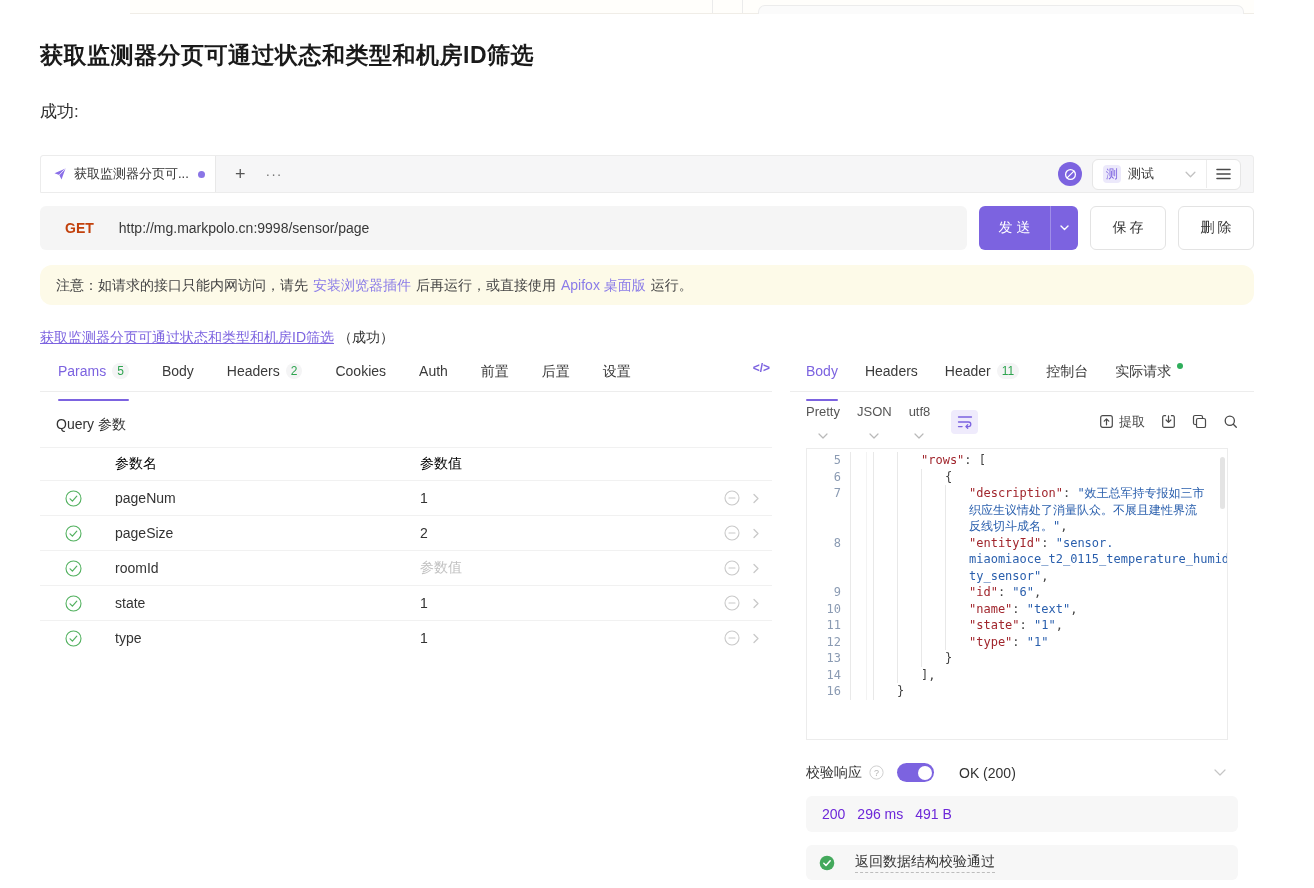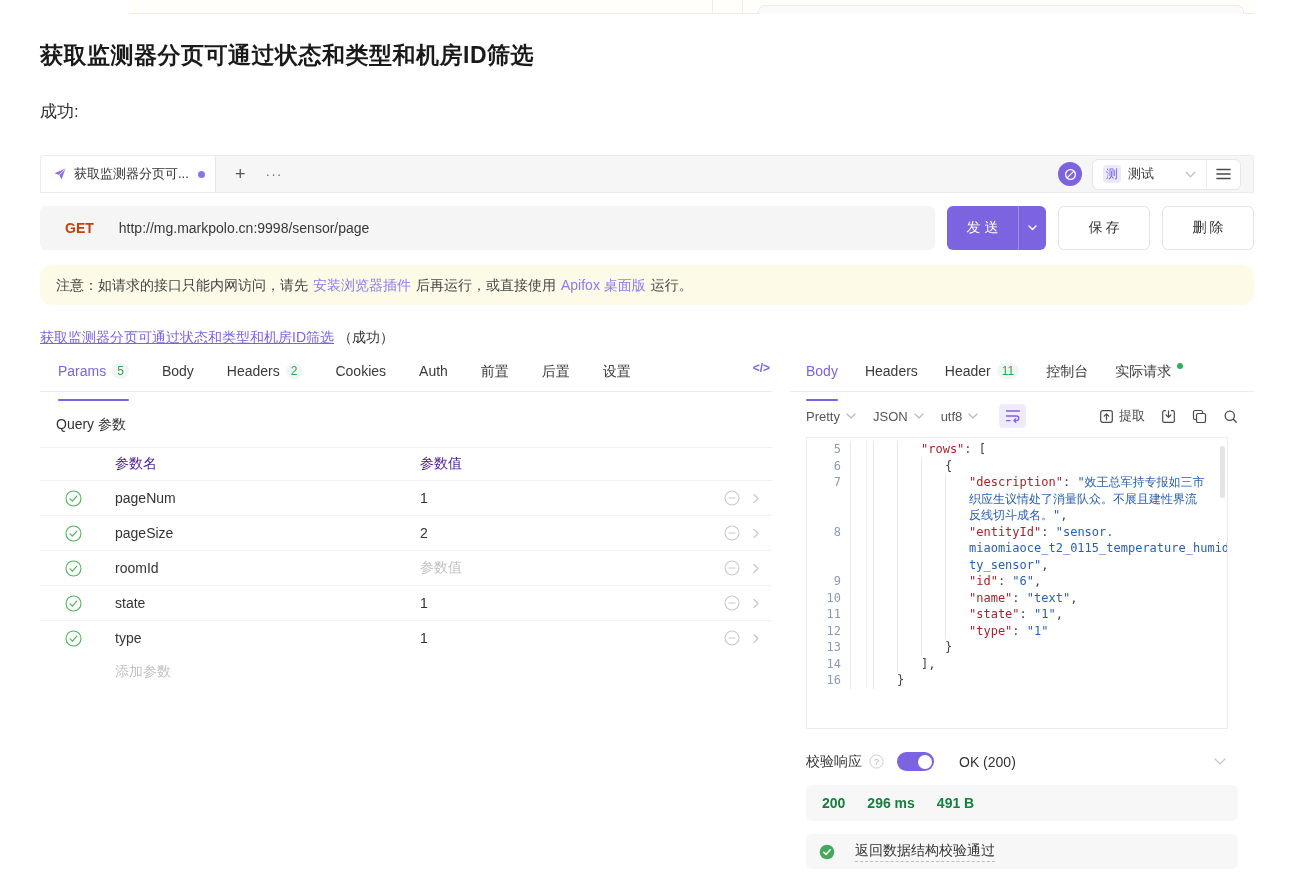--- a/index.html
+++ b/index.html
@@ -38,21 +38,21 @@
   .env-menu{width:33px;display:flex;align-items:center;justify-content:center;}
 
   
   .url-row{display:flex;gap:12px;margin-top:13px;height:44px;}
   .url-bar{flex:1;background:#f5f5f5;border-radius:6px;display:flex;align-items:center;padding-left:25px;}
   .method{color:#c2410c;font-weight:bold;font-size:14px;}
   .url{margin-left:25px;font-size:14px;color:#383838;}
   .send-btn{width:99px;background:#7c63e0;border-radius:6px;color:#fff;display:flex;overflow:hidden;cursor:pointer;}
   .send-main{flex:1;display:flex;align-items:center;justify-content:center;font-size:14px;letter-spacing:4px;padding-left:4px;}
   .send-caret{width:27px;border-left:1px solid rgba(255,255,255,.28);display:flex;align-items:center;justify-content:center;}
-  .ghost-btn{width:92px;background:#fff;border:1px solid #e3e3e3;border-radius:6px;display:flex;align-items:center;justify-content:center;font-size:14px;color:#333;letter-spacing:3px;padding-left:3px;box-sizing:border-box;cursor:pointer;}
+  .ghost-btn{width:76px;background:#fff;border:1px solid #e3e3e3;border-radius:6px;display:flex;align-items:center;justify-content:center;font-size:14px;color:#333;letter-spacing:3px;padding-left:3px;box-sizing:border-box;cursor:pointer;}
 
   
   .notice{margin-top:15px;background:#fdfae8;border-radius:12px;padding:10px 16px;font-size:14px;color:#454545;line-height:20px;}
   .notice .link{color:#8b7ce8;margin:0 5px;cursor:pointer;}
 
   .result-row{margin-top:24px;font-size:14px;}
   .result-link{color:#7c63e0;text-decoration:underline;cursor:pointer;}
   .result-status{color:#333;}
 
   
@@ -68,30 +68,30 @@
   .tab-item.active{color:#7c63e0;}
   .tab-item.active::after{content:"";position:absolute;left:0;right:0;bottom:-10px;height:2.5px;background:#7c63e0;border-radius:2px;}
   .tab-badge{background:#f4f4f5;color:#2ea44f;font-size:12px;border-radius:9px;padding:0 5px;height:16px;line-height:16px;margin-top:2px;}
   .tab-dot{width:6px;height:6px;background:#2fae5b;border-radius:50%;margin-top:2px;}
   .code-view-icon{margin-left:auto;margin-right:2px;color:#7c63e0;font-size:12px;font-weight:bold;cursor:pointer;}
 
   
   .query-label{margin-top:24px;margin-left:16px;font-size:14px;color:#333;}
   .param-table{margin-top:13px;font-size:14px;}
   .pt-grid{display:grid;grid-template-columns:50px 305px 1fr 64px;align-items:center;padding-left:25px;}
-  .pt-header{height:32px;color:#4c1d95;border-top:1px solid #f1f1f1;border-bottom:1px solid #f1f1f1;}
+  .pt-header{height:32px;color:#000000;border-top:1px solid #f1f1f1;border-bottom:1px solid #f1f1f1;}
   .pt-row{height:34px;border-bottom:1px solid #f1f1f1;color:#333;}
   .pt-row:last-child{border-bottom:none;}
   .pt-check{display:flex;align-items:center;}
   .ph{color:#c2c2c2;}
   .pt-actions{display:flex;gap:12px;justify-content:flex-end;align-items:center;padding-right:12px;}
 
   
   .code-toolbar{margin-top:12px;display:flex;align-items:center;font-size:13px;color:#555;padding:0 16px;}
-  .dd{display:flex;align-items:center;gap:6px;margin-right:17px;cursor:pointer;}
+  .dd{display:flex;align-items:center;gap:14px;margin-right:17px;cursor:pointer;flex-direction:column;}
   .wrap-btn{width:27px;height:24px;background:#efebfc;border-radius:4px;display:flex;align-items:center;justify-content:center;margin-left:4px;cursor:pointer;}
   .toolbar-right{margin-left:auto;display:flex;align-items:center;gap:16px;}
   .extract{display:flex;align-items:center;gap:5px;color:#444;cursor:pointer;}
   .tb-icon{display:flex;align-items:center;cursor:pointer;}
 
   
   .code-box{margin:9px 26px 0 16px;height:292px;border:1px solid #ececec;overflow:hidden;position:relative;background:#fff;
     font-family:"DejaVu Sans Mono","Liberation Mono",monospace;font-size:12px;line-height:16.5px;padding-top:3px;box-sizing:border-box;}
   .code-row{display:flex;}
   .code-gutter{flex:0 0 44px;width:44px;text-align:right;padding-right:9px;color:#8b9bb3;border-right:1px solid #e9e9e9;box-sizing:border-box;}
@@ -102,21 +102,21 @@
   .p{color:#424242;}
   .code-scrollthumb{position:absolute;top:8px;right:2px;width:5px;height:52px;background:#e4e4e4;border-radius:3px;}
 
   
   .validate-row{margin:23px 28px 0 16px;display:flex;align-items:center;font-size:14px;color:#333;}
   .help-circle{margin-left:7px;display:flex;}
   .toggle{margin-left:13px;width:37px;height:19px;background:#7c63e0;border-radius:10px;position:relative;cursor:pointer;}
   .toggle::after{content:"";position:absolute;right:2.5px;top:2.5px;width:14px;height:14px;background:#fff;border-radius:50%;}
   .validate-status{margin-left:25px;}
   .validate-chevron{margin-left:auto;display:flex;}
-  .metrics-bar{margin:14px 16px 0 16px;height:36px;background:#f7f7f7;border-radius:6px;display:flex;align-items:center;padding:0 16px;gap:22px;font-size:14px;color:#15803d;font-weight:bold;}
+  .metrics-bar{margin:14px 16px 0 16px;height:36px;background:#f7f7f7;border-radius:6px;display:flex;align-items:center;padding:0 16px;gap:12px;font-size:14px;color:#6d28d9;}
   .schema-bar{margin:13px 16px 0 16px;height:35px;background:#f7f7f7;border-radius:6px;display:flex;align-items:center;padding:0 13px;gap:20px;font-size:14px;color:#333;}
   .schema-text{border-bottom:1px dashed #bdbdbd;padding-bottom:1px;}
 </style>
 </head>
 <body>
 
 <div class="top-frag">
   <span class="tf-v tf-v1"></span>
   <span class="tf-v tf-v2"></span>
   <span class="tf-input"></span>
@@ -343,26 +343,20 @@
                   </svg>
                 </span>
                 <span class="tb-icon">
                   <svg width="8" height="11" viewBox="0 0 8 11" fill="none">
                     <path d="M2 1.5l4 4-4 4" stroke="#c9c9c9" stroke-width="1.3" stroke-linecap="round" stroke-linejoin="round"></path>
                   </svg>
                 </span>
               </span>
             </div>
           </div>
-        <div class="pt-grid pt-row">
-          <span></span>
-          <span class="ph">添加参数</span>
-          <span></span>
-            <span></span>
-        </div>
       </div>
     </div>
 
     <div class="right-col">
       <div class="tabs-row">
         <div class="tabs-inner" id="right-tabs">
             <div class="tab-item active">
               <span class="tab-label">Body</span>
             </div>
             <div class="tab-item">

